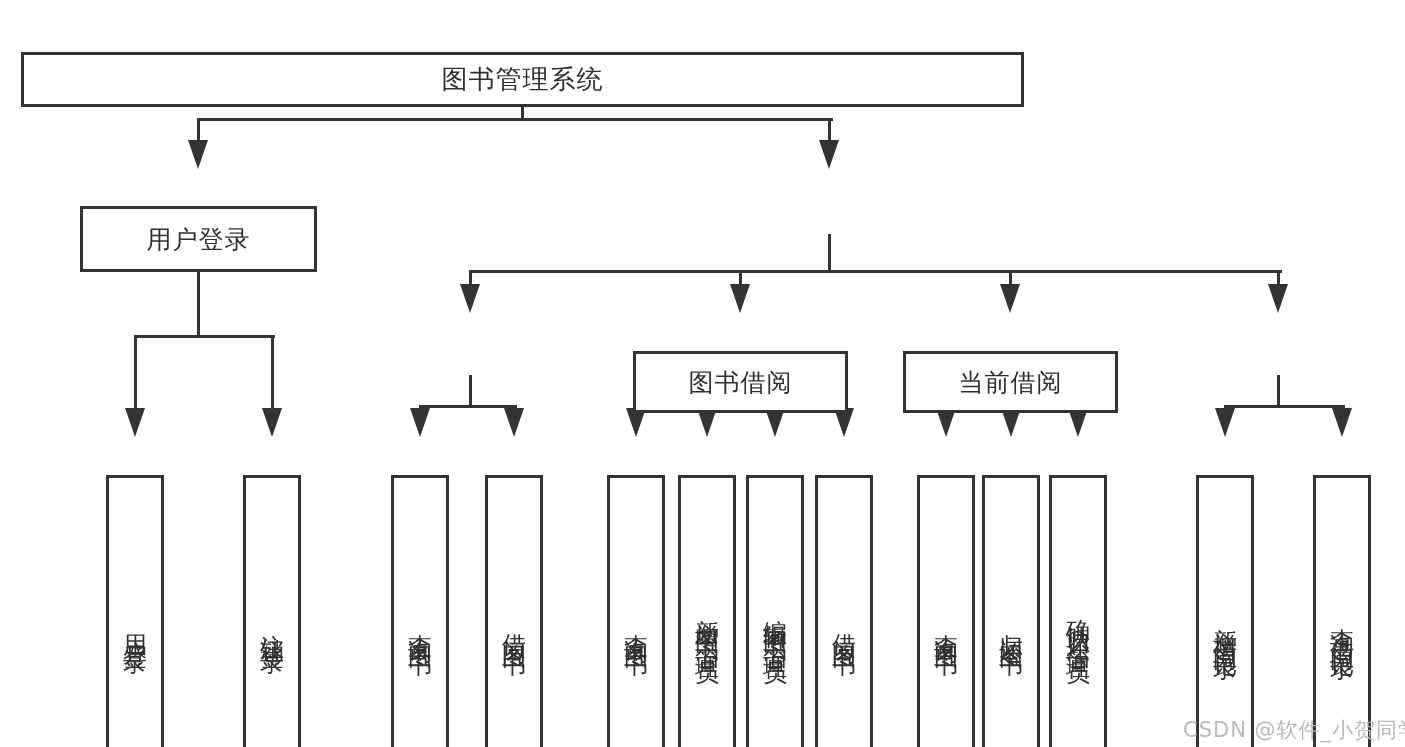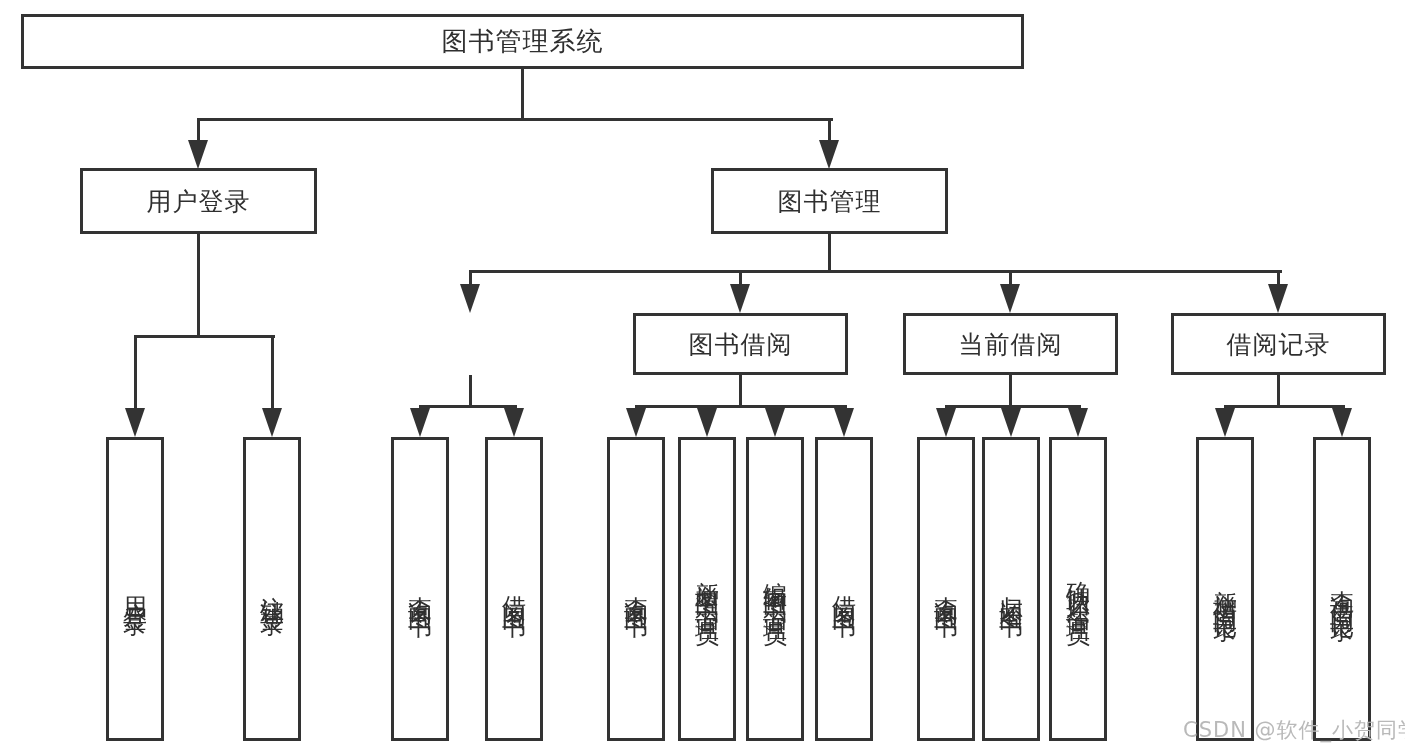--- a/index.html
+++ b/index.html
@@ -14,20 +14,21 @@
   .box {
     position: absolute;
     box-sizing: border-box;
     background: #ffffff;
     border: 3px solid var(--line, #333333);
     display: flex;
     align-items: center;
     justify-content: center;
     color: var(--text, #2f2f2f);
     z-index: 2;
+    margin-top: 38px;
   }
   .hbox .hlabel {
     font-size: 25px;
     letter-spacing: 1px;
     white-space: nowrap;
   }
   .root .hlabel { font-size: 26px; }
   .leaf .vtext {
     writing-mode: vertical-lr;
     text-orientation: mixed;
@@ -69,23 +70,20 @@
   <div class="vl" style="left:521px;top:69px;height:49px"></div>
   <div class="hl" style="left:197px;top:118px;width:636px"></div>
   <div class="vl" style="left:197px;top:121px;height:21px"></div>
   <div class="arw" style="left:188px;top:140px"></div>
   <div class="vl" style="left:828px;top:121px;height:21px"></div>
   <div class="arw" style="left:819px;top:140px"></div>
 
   <div class="box hbox" style="left:80px;top:168px;width:237px;height:66px">
     <span class="hlabel">用户登录</span>
   </div>
-  <div class="box hbox" style="left:711px;top:168px;width:237px;height:66px">
-    <span class="hlabel">图书管理</span>
-  </div>
 
   <div class="vl" style="left:197px;top:234px;height:101px"></div>
   <div class="hl" style="left:134px;top:335px;width:141px"></div>
   <div class="vl" style="left:134px;top:338px;height:70px"></div>
   <div class="arw" style="left:125px;top:408px"></div>
   <div class="vl" style="left:271px;top:338px;height:70px"></div>
   <div class="arw" style="left:262px;top:408px"></div>
 
   <div class="vl" style="left:828px;top:234px;height:36px"></div>
   <div class="hl" style="left:469px;top:270px;width:813px"></div>
@@ -96,23 +94,20 @@
   <div class="vl" style="left:1009px;top:273px;height:12px"></div>
   <div class="arw" style="left:1000px;top:284px"></div>
   <div class="vl" style="left:1277px;top:273px;height:12px"></div>
   <div class="arw" style="left:1268px;top:284px"></div>
 
   <div class="box hbox" style="left:903px;top:313px;width:215px;height:62px">
     <span class="hlabel">当前借阅</span>
   </div>
   <div class="box hbox" style="left:633px;top:313px;width:215px;height:62px">
     <span class="hlabel">图书借阅</span>
-  </div>
-  <div class="box hbox" style="left:1171px;top:313px;width:215px;height:62px">
-    <span class="hlabel">借阅记录</span>
   </div>
 
   <div class="vl" style="left:469px;top:375px;height:30px"></div>
   <div class="hl" style="left:419px;top:405px;width:98px"></div>
   <div class="arw" style="left:410px;top:408px"></div>
   <div class="arw" style="left:504px;top:408px"></div>
 
   <div class="vl" style="left:739px;top:375px;height:30px"></div>
   <div class="hl" style="left:635px;top:405px;width:212px"></div>
   <div class="arw" style="left:626px;top:408px"></div>

